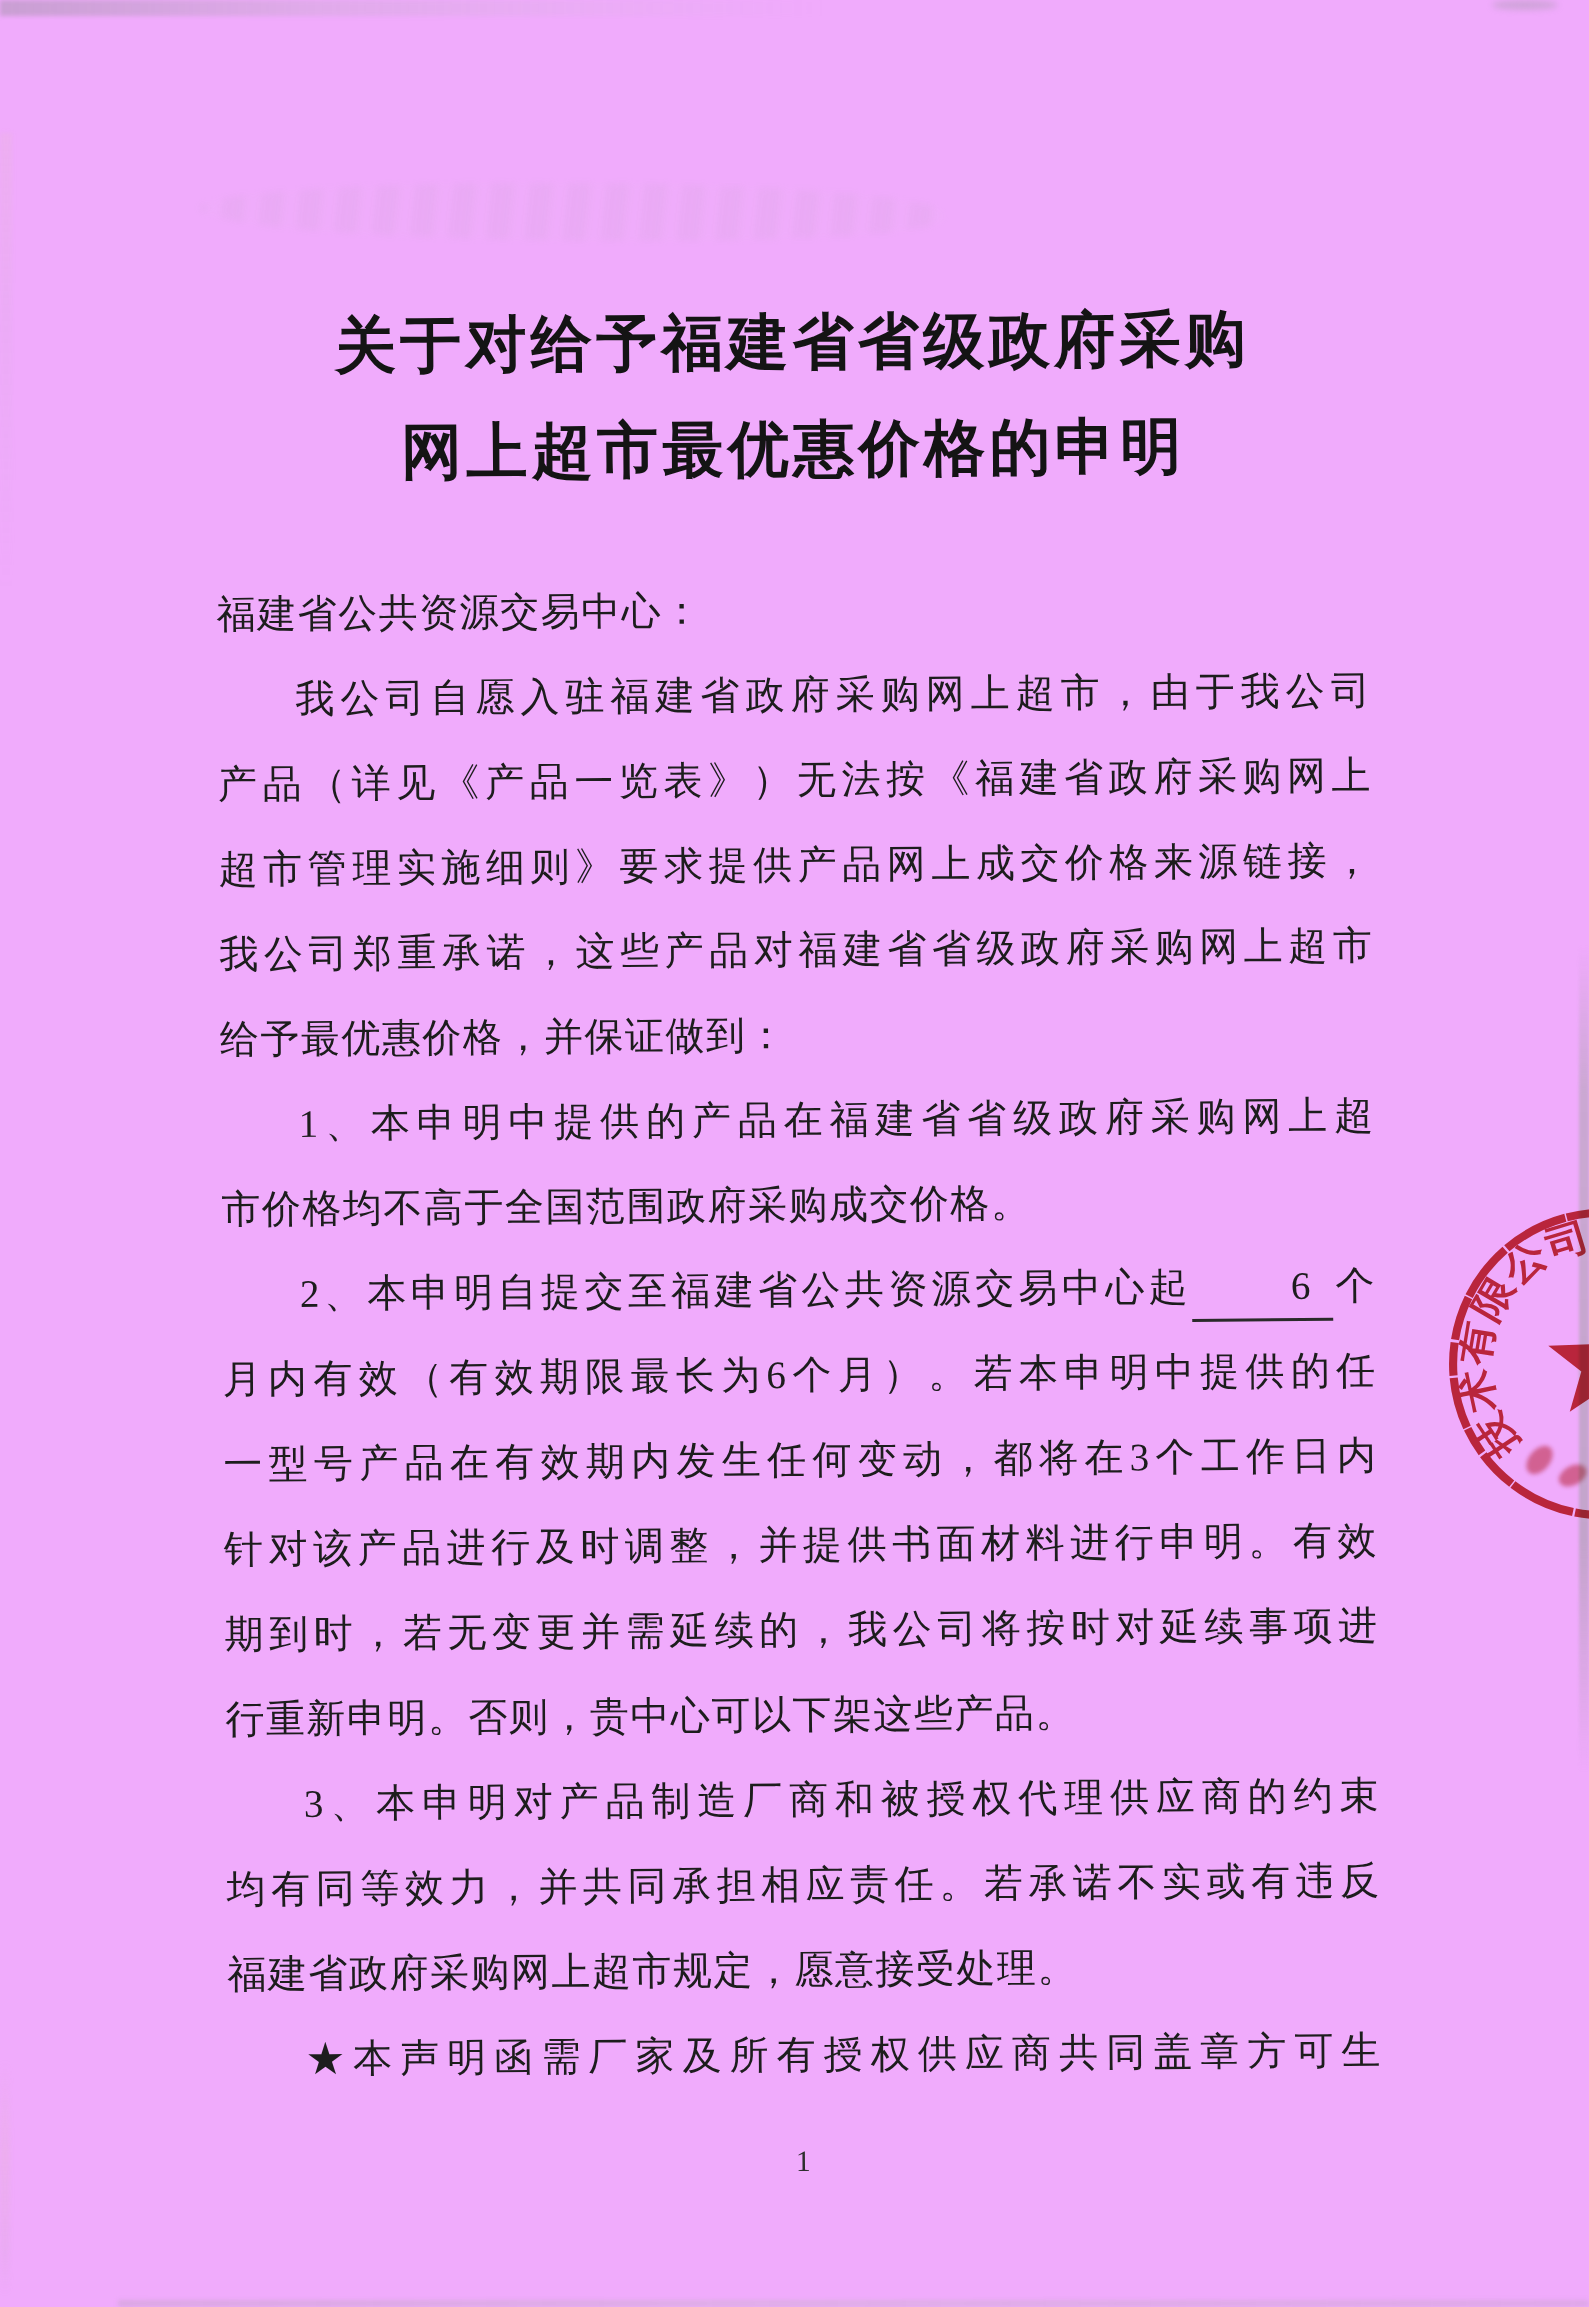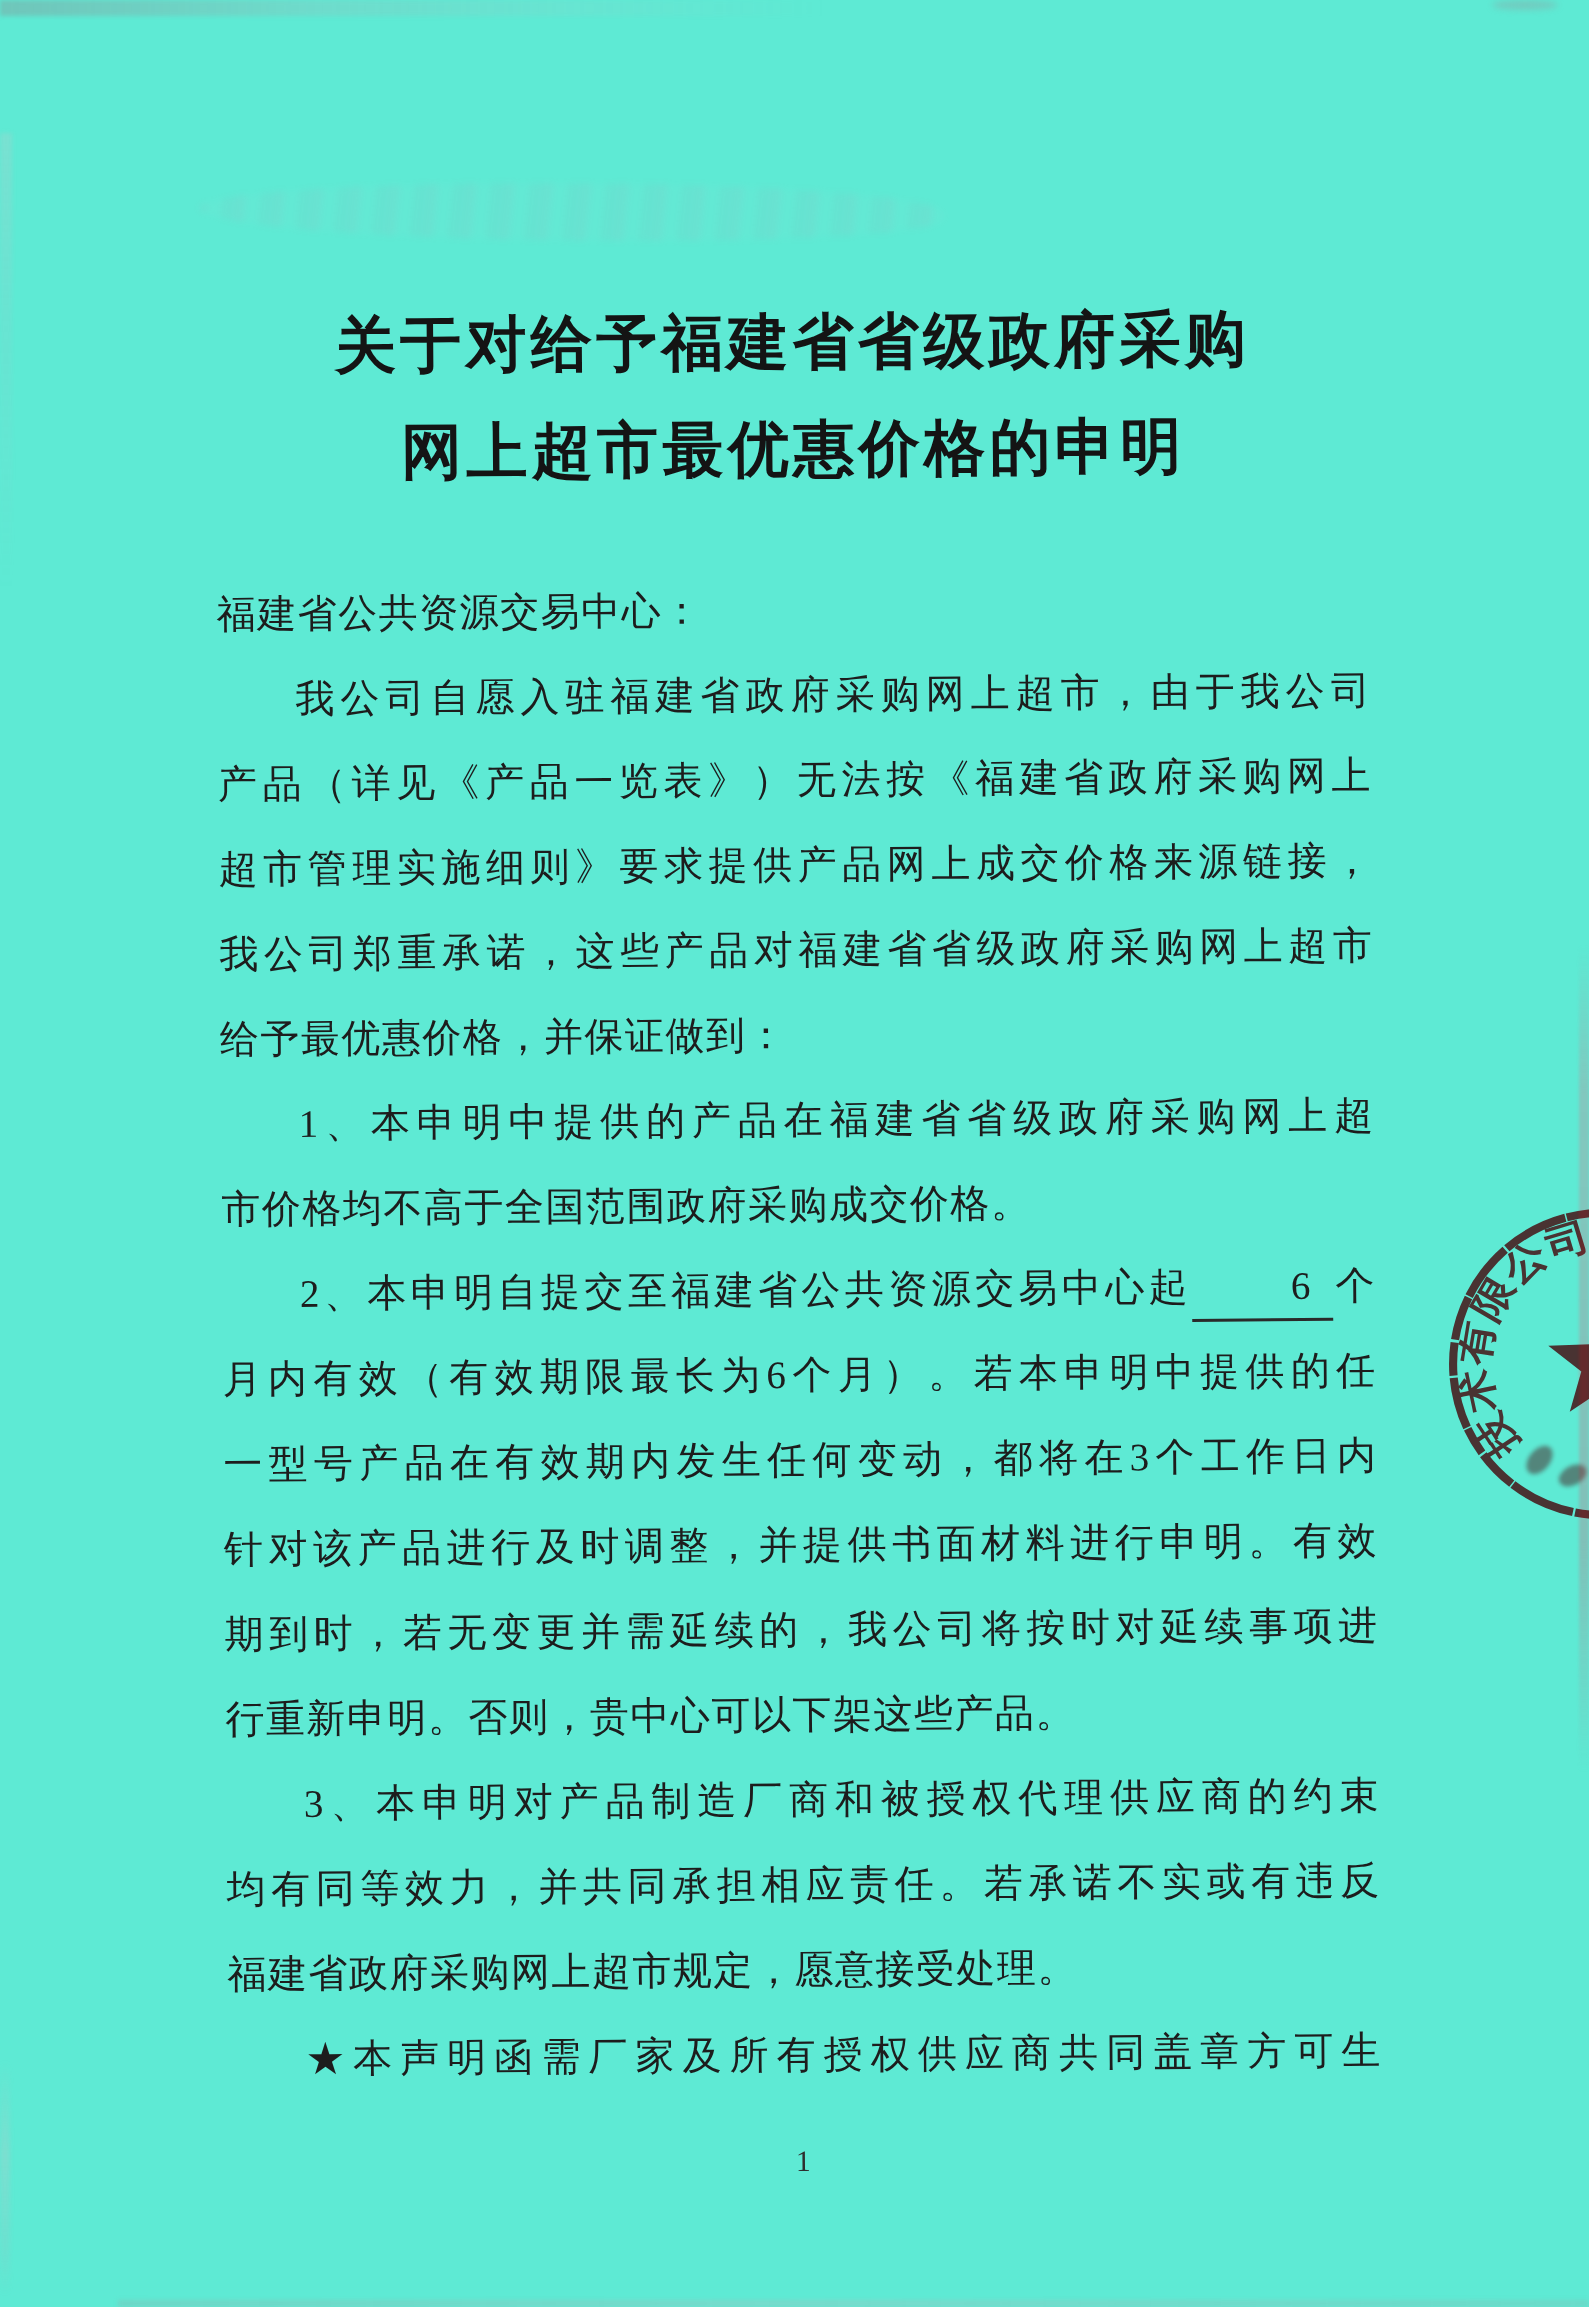--- a/index.html
+++ b/index.html
@@ -1,19 +1,19 @@
 <!DOCTYPE html>
 <html style="font-size:11.8px"><head>
 <meta charset="utf-8">
 <style>
   html,body{margin:0;padding:0;background:#e8e8e8;}
   .page{
     position:relative;
     width:1589px;height:2307px;
-    background:#5eead4;
+    background:#f0abfc;
     overflow:hidden;
     font-family:"Liberation Serif","DejaVu Serif",serif;
     color:#212121;
   }
   
   .artifact{position:absolute;pointer-events:none;}
   .top-edge-noise{
     left:0;top:0;width:1034px;height:16.2px;
     background:linear-gradient(90deg,rgba(140,140,145,.38),rgba(170,170,175,.22) 30%,rgba(190,190,195,.10) 55%,transparent 80%);
     filter:blur(2.2px);

